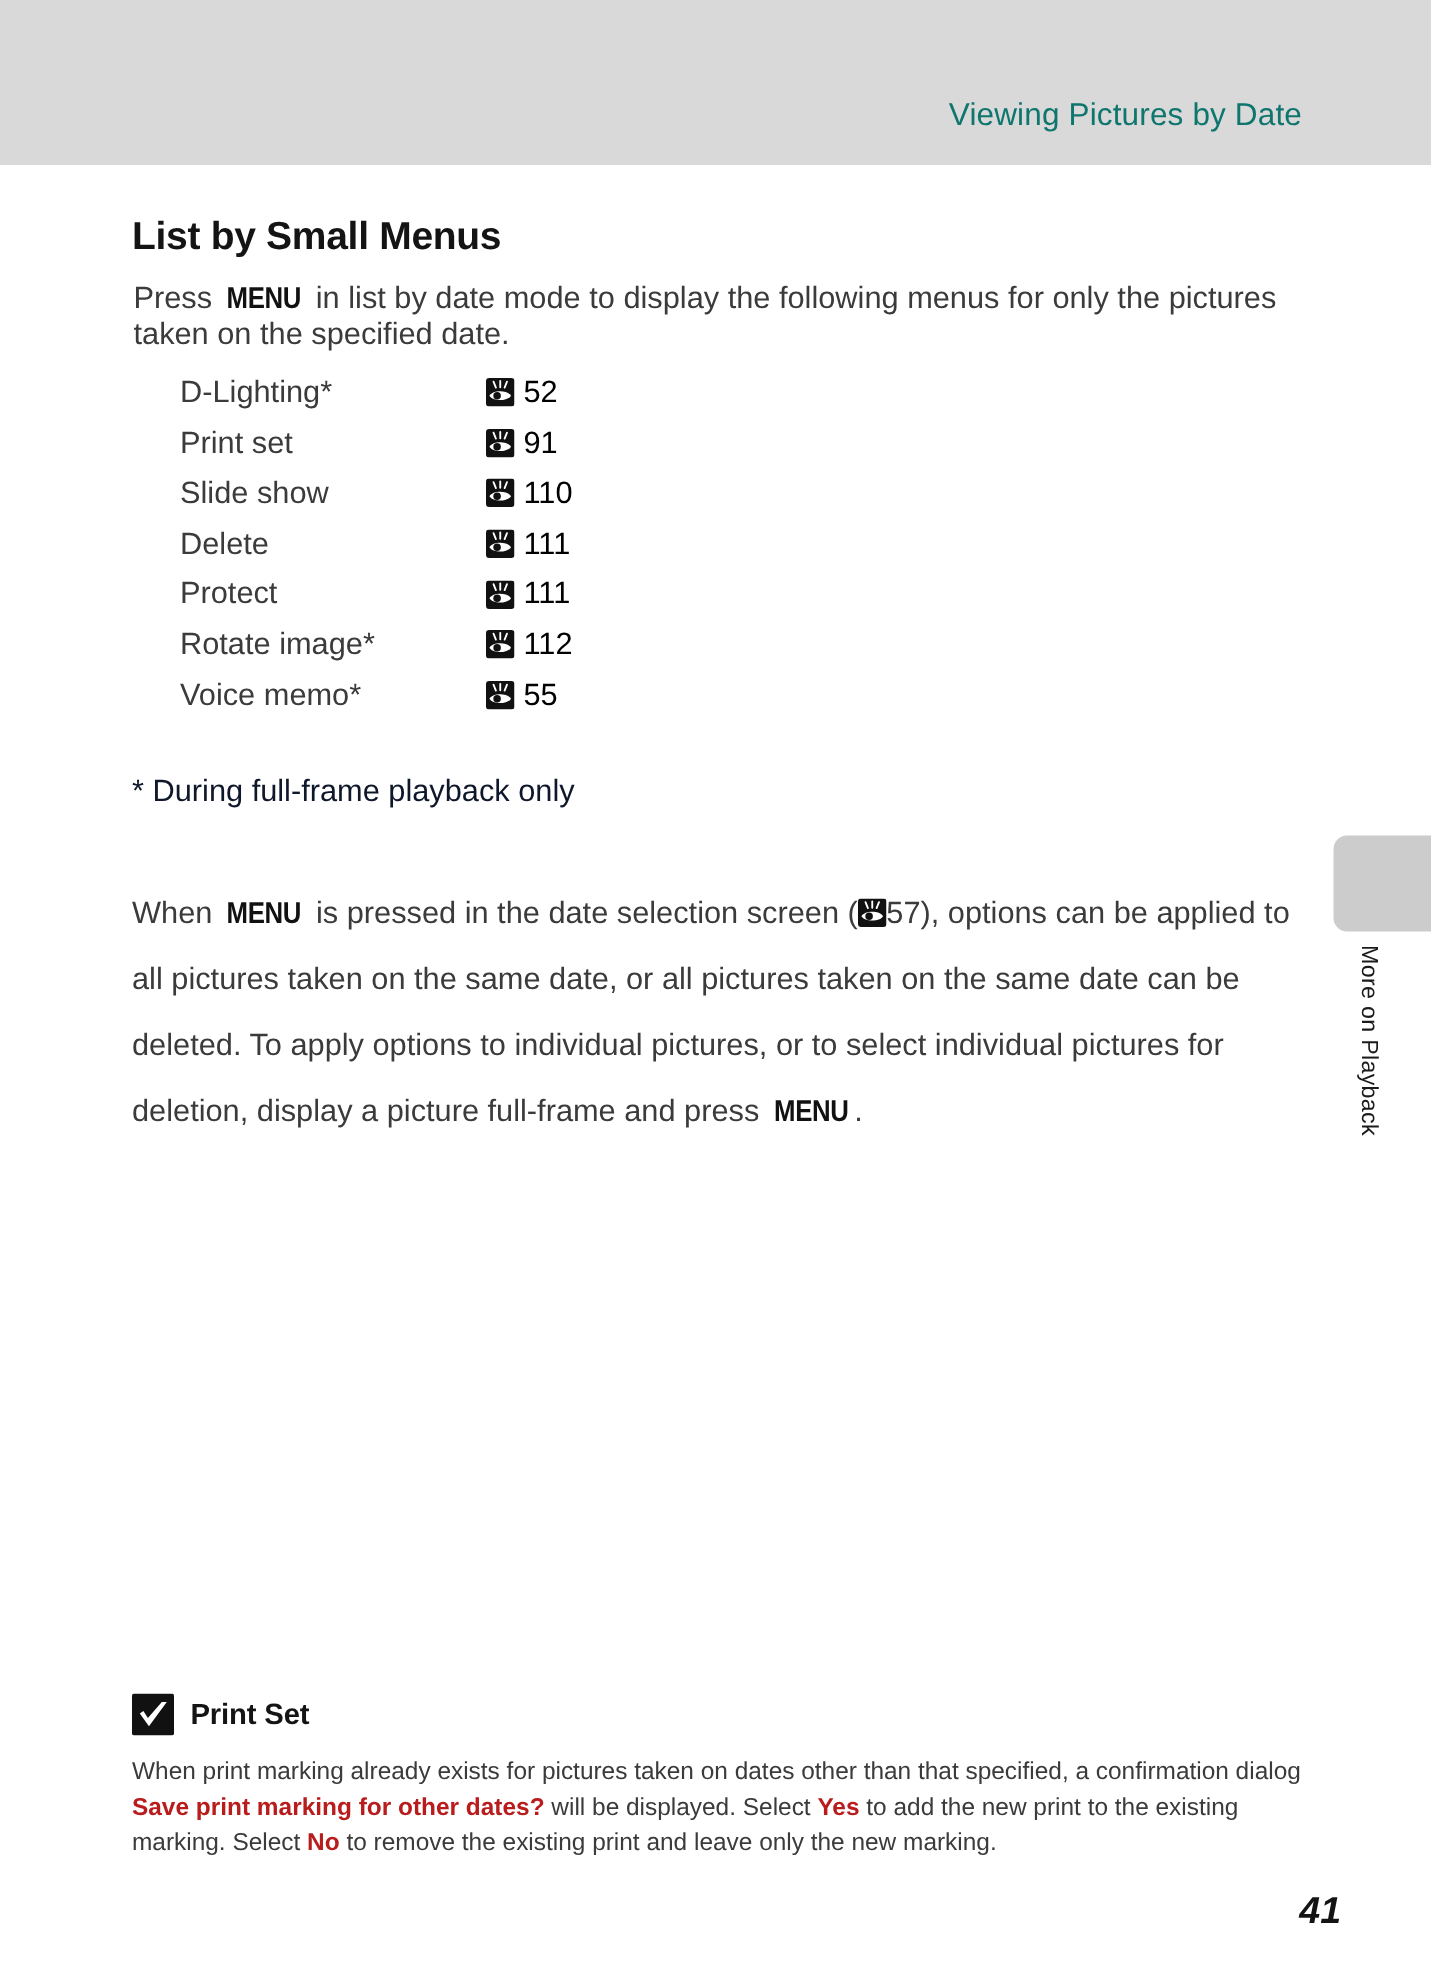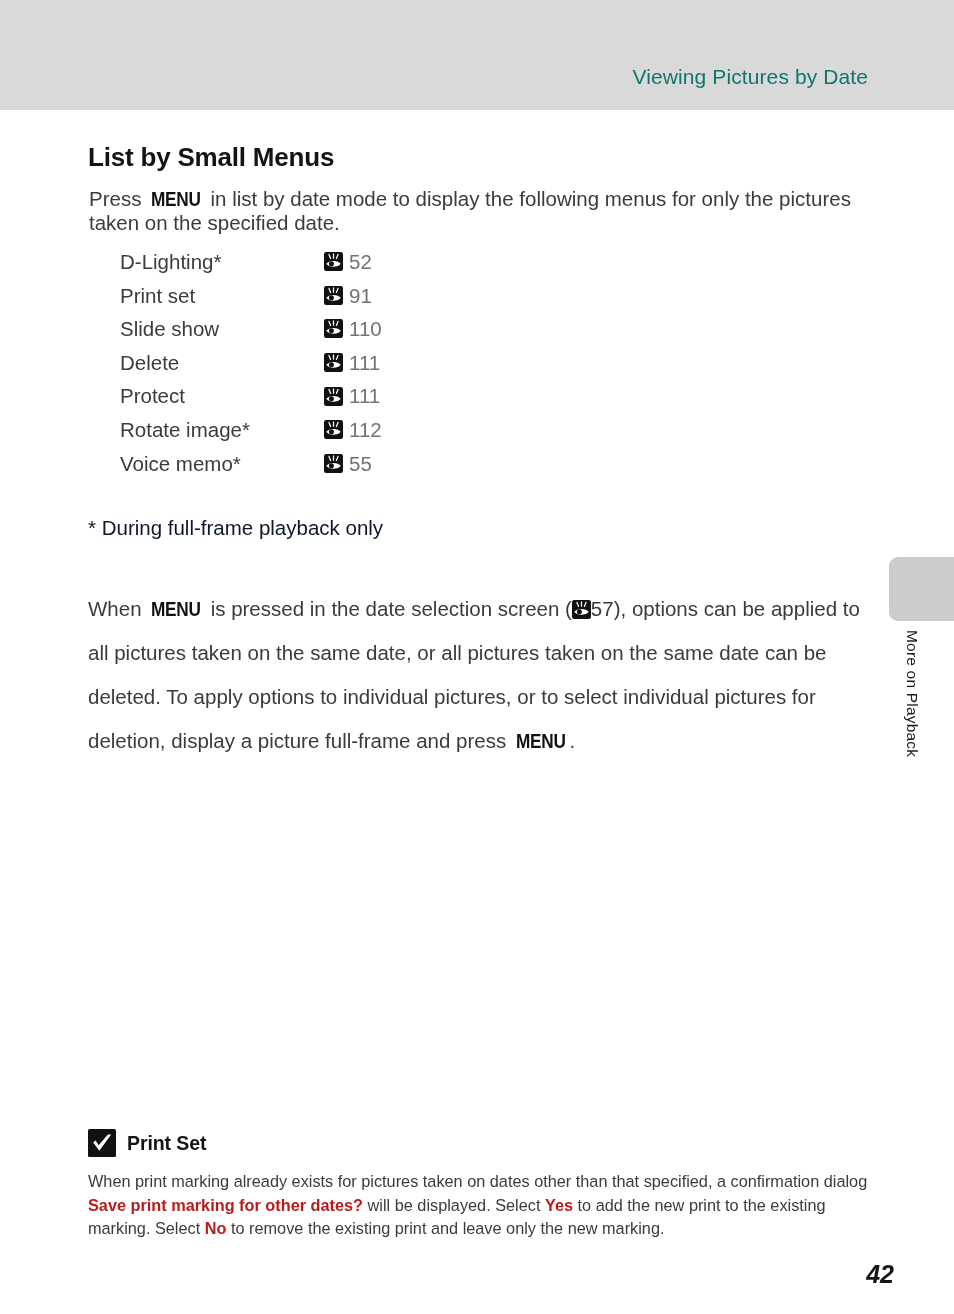--- a/index.html
+++ b/index.html
@@ -101,21 +101,21 @@
   }
   .menu-row .ref {
     position: absolute;
     left: 236px;
     top: 0;
     display: flex;
     align-items: center;
     gap: 6px;
   }
   .menu-row .ref .page-num {
-    color: #737373;
+    color: #000000;
   }
 
   .footnote {
     position: absolute;
     left: 0;
     top: 513px;
     font-size: 20.5px;
     line-height: 30px;
     color: #0f172a;
   }
@@ -349,13 +349,13 @@
       <svg width="28" height="28" viewBox="0 0 28 28" xmlns="http://www.w3.org/2000/svg">
         <rect x="0" y="0" width="28" height="28" rx="1.5" fill="#111111"></rect>
         <path d="M5.2 13.4 L11.3 21.8 L23.2 5.6 L19.9 5.6 L10.6 16.3 L7.6 11.6 Z" fill="#ffffff"></path>
       </svg>
     </span>
     <span class="note-title">Print Set</span>
   </div>
   <div class="note-body"><span>When print marking already exists for pictures taken on dates other than that specified, a confirmation dialog </span><b>Save print marking for other dates?</b><span> will be displayed. Select </span><b>Yes</b><span> to add the new print to the existing marking. Select </span><b>No</b><span> to remove the existing print and leave only the new marking.</span></div>
 </div>
 
-<div class="page-number">42</div>
+<div class="page-number">41</div>
 
 </body></html>

